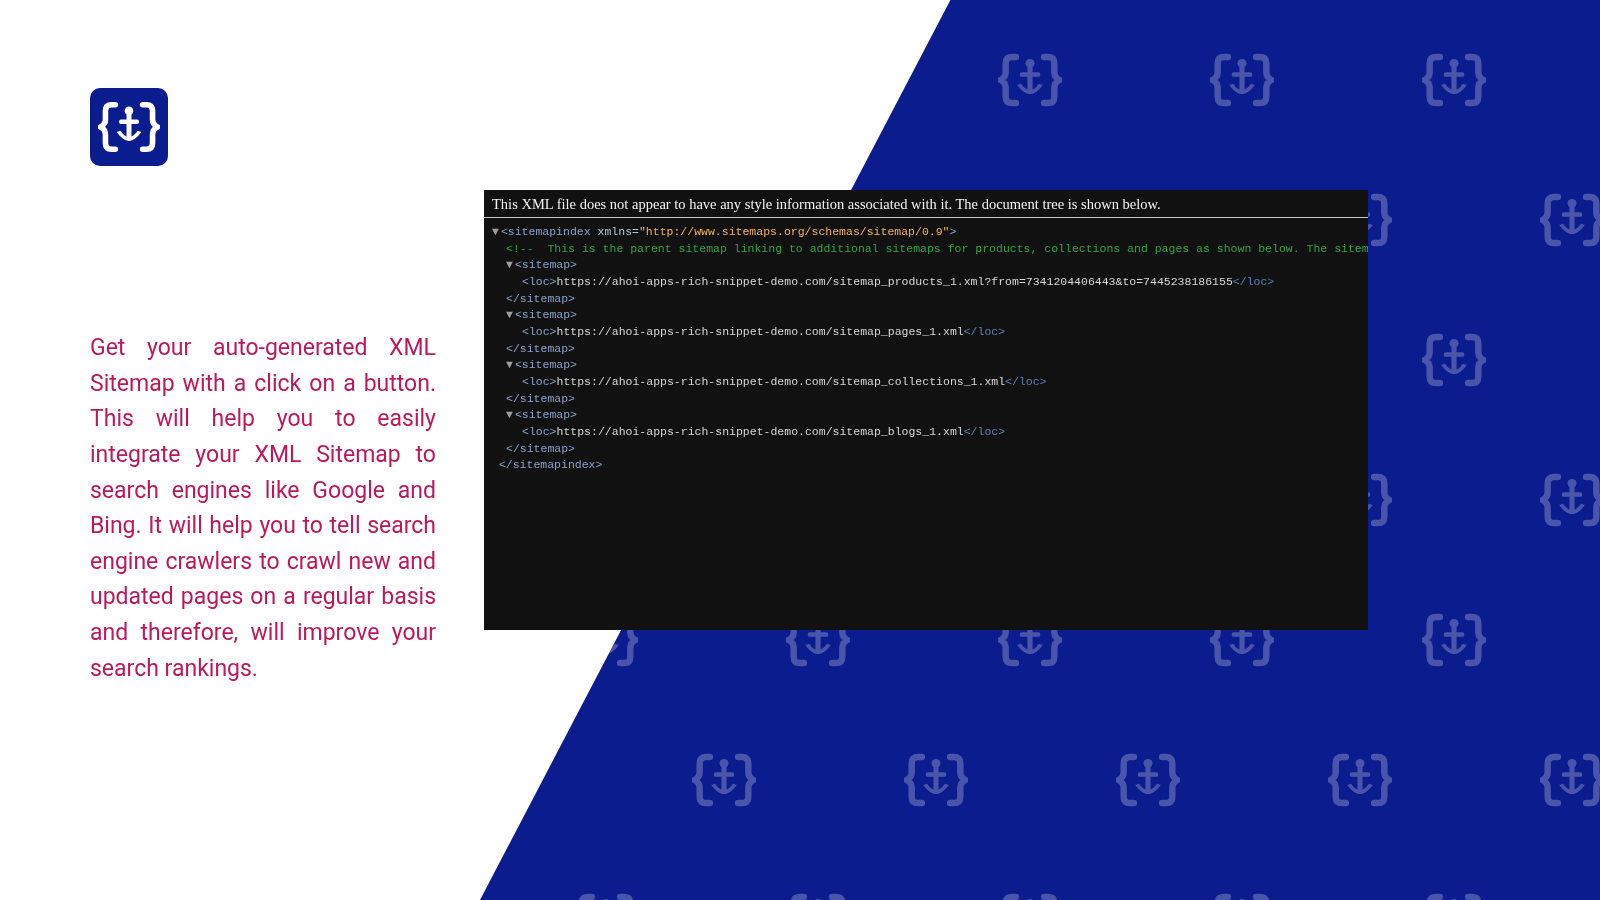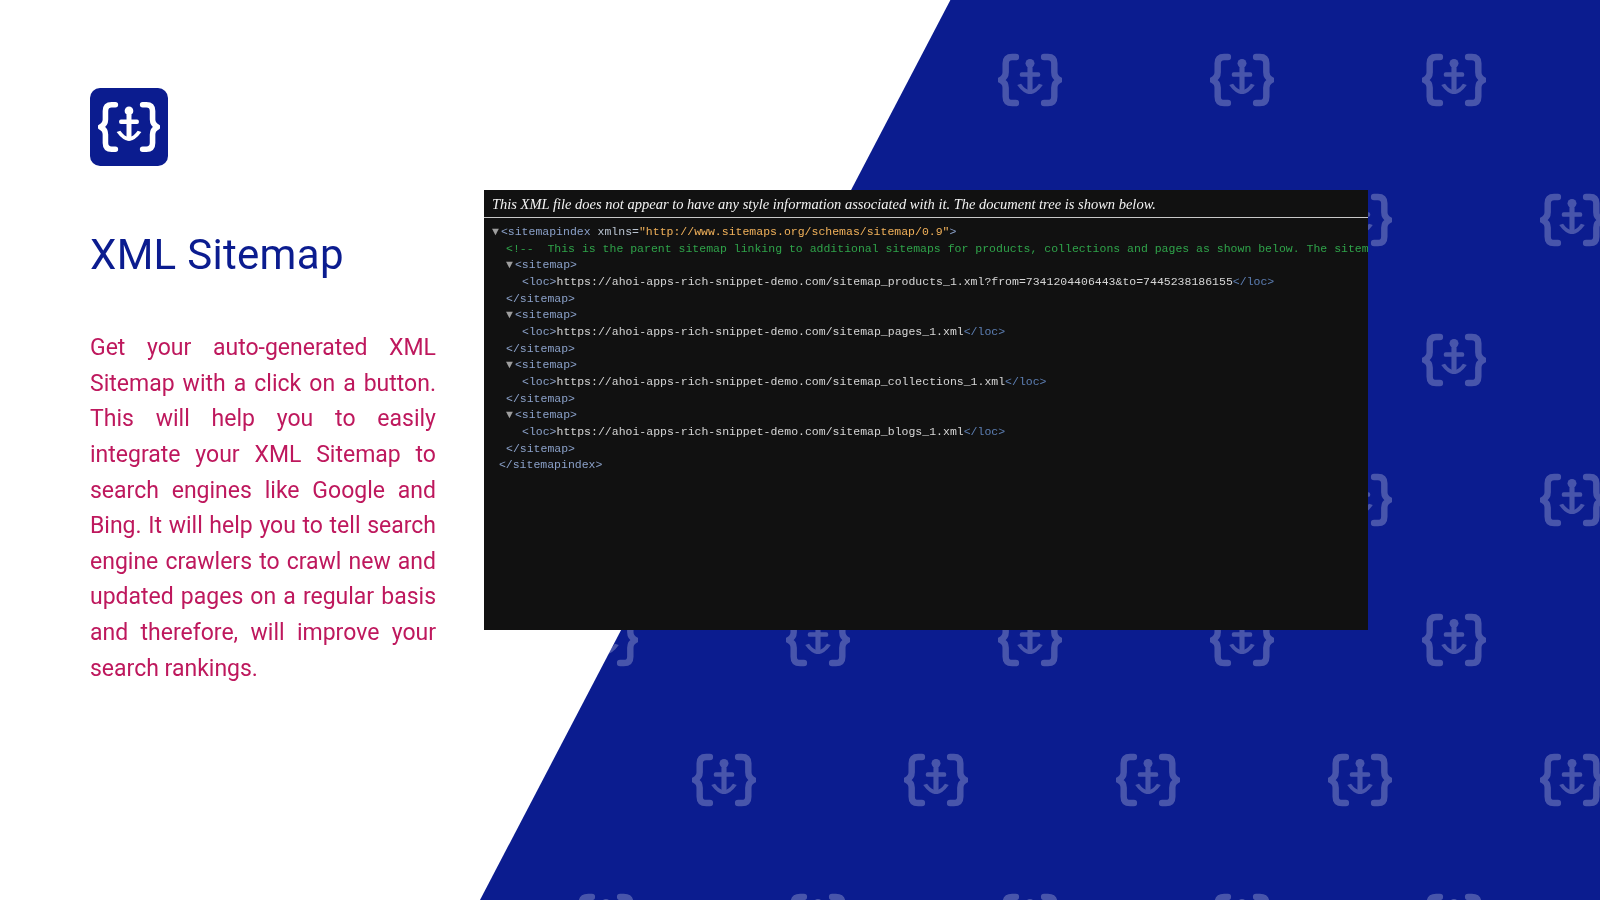--- a/index.html
+++ b/index.html
@@ -59,21 +59,20 @@
     background: #111111;
     color: #e6e6e6;
     font-family: "Times New Roman", Times, serif;
     overflow: hidden;
   }
   .xml-banner {
     padding: 6px 8px 4px 8px;
     font-size: 14.5px;
     color: #f3f3f3;
     border-bottom: 1px solid #c8c8c8;
-    font-style: italic;
   }
   .xml-body {
     font-family: ui-monospace, Menlo, Consolas, "Courier New", monospace;
     font-size: 11.5px;
     line-height: 1.45;
     padding: 6px 6px 6px 6px;
     white-space: pre;
     overflow: hidden;
   }
   .caret { color: #9e9e9e; margin-right:2px; }
@@ -596,21 +595,20 @@
       </g>
       <g fill="#ffffff">
         <circle cx="50" cy="24" r="7"></circle>
         <rect x="46" y="28" width="8" height="44" rx="3"></rect>
         <rect x="34" y="38" width="32" height="7" rx="3"></rect>
         <path d="M30 58 q20 28 40 0 l-6 -2 q-14 20 -28 0 z"></path>
       </g>
     </svg>
   </div>
 
-  <h1 class="heading">XML Sitemap</h1>
   <p class="body-text">Get your auto-generated XML Sitemap with a click on a button. This will help you to easily integrate your XML Sitemap to search engines like Google and Bing. It will help you to tell search engine crawlers to crawl new and updated pages on a regular basis and therefore, will improve your search rankings.</p>
 
   <div class="xml-window">
     <div class="xml-banner">This XML file does not appear to have any style information associated with it. The document tree is shown below.</div>
     <div class="xml-body" id="xmlbody"><span class="ind0"><span class="caret">▼</span><span class="tag">&lt;sitemapindex </span><span class="attr-name">xmlns=</span><span class="attr-val">"http://www.sitemaps.org/schemas/sitemap/0.9"</span><span class="tag">&gt;</span></span><span class="ind1"><span class="comment">&lt;!--  This is the parent sitemap linking to additional sitemaps for products, collections and pages as shown below. The sitemap can not be edited manua</span></span><span class="ind1"><span class="caret">▼</span><span class="tag">&lt;sitemap&gt;</span></span><span class="ind2"><span class="tag">&lt;loc&gt;</span><span class="url">https://ahoi-apps-rich-snippet-demo.com/sitemap_products_1.xml?from=7341204406443&amp;to=7445238186155</span><span class="faint-blue">&lt;/loc&gt;</span></span><span class="ind1"><span class="tag">&lt;/sitemap&gt;</span></span><span class="ind1"><span class="caret">▼</span><span class="tag">&lt;sitemap&gt;</span></span><span class="ind2"><span class="tag">&lt;loc&gt;</span><span class="url">https://ahoi-apps-rich-snippet-demo.com/sitemap_pages_1.xml</span><span class="faint-blue">&lt;/loc&gt;</span></span><span class="ind1"><span class="tag">&lt;/sitemap&gt;</span></span><span class="ind1"><span class="caret">▼</span><span class="tag">&lt;sitemap&gt;</span></span><span class="ind2"><span class="tag">&lt;loc&gt;</span><span class="url">https://ahoi-apps-rich-snippet-demo.com/sitemap_collections_1.xml</span><span class="faint-blue">&lt;/loc&gt;</span></span><span class="ind1"><span class="tag">&lt;/sitemap&gt;</span></span><span class="ind1"><span class="caret">▼</span><span class="tag">&lt;sitemap&gt;</span></span><span class="ind2"><span class="tag">&lt;loc&gt;</span><span class="url">https://ahoi-apps-rich-snippet-demo.com/sitemap_blogs_1.xml</span><span class="faint-blue">&lt;/loc&gt;</span></span><span class="ind1"><span class="tag">&lt;/sitemap&gt;</span></span><span class="ind0"><span class="tag"> &lt;/sitemapindex&gt;</span></span></div>
   </div>
 
 </div>
 
 </body></html>

